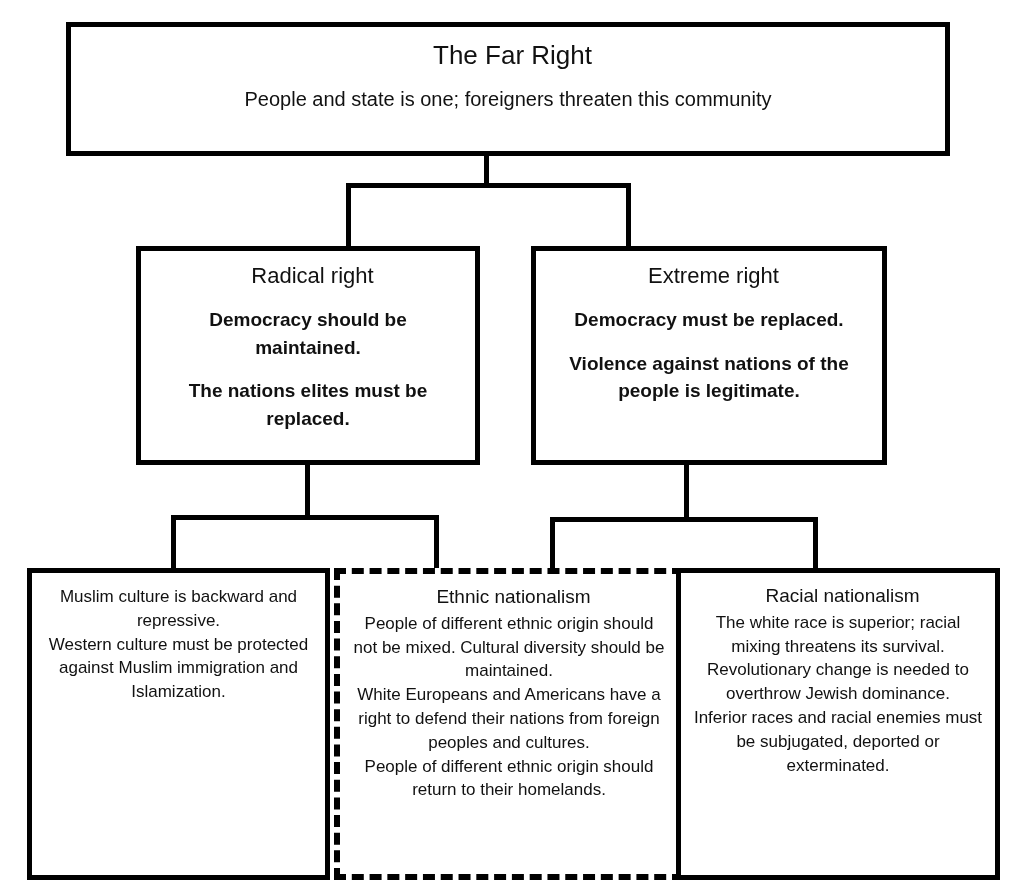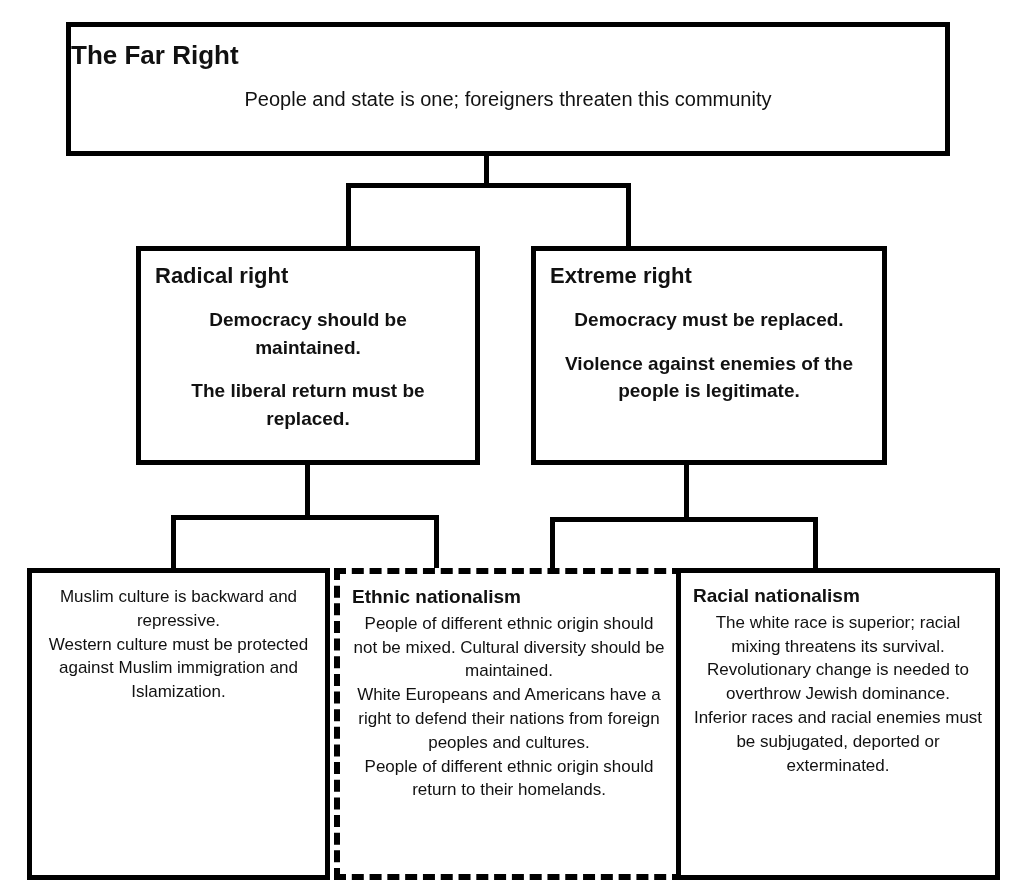--- a/index.html
+++ b/index.html
@@ -28,24 +28,25 @@
     display: flex;
     flex-direction: column;
     align-items: center;
     z-index: 3;
   }
   .node.dashed {
     border-style: dashed;
     border-width: 6px;
   }
   .node .title {
-    font-weight: bold;
-    text-align: left;
+    font-weight: normal;
+    text-align: center;
     line-height: 1.15;
     width: 100%;
+    padding-left: 9px;
   }
   .node .para {
     text-align: center;
     width: 100%;
   }
 
   
   #node-root {
     left: 66px;
     top: 22px;
@@ -110,27 +111,27 @@
   <div class="ln" style="left:813px; top:517px; width:5px; height:54px;"></div>
 
   <div class="node" id="node-root">
     <div class="title">The Far Right</div>
     <div class="para">People and state is one; foreigners threaten this community</div>
   </div>
 
   <div class="node mid" id="node-radical">
     <div class="title">Radical right</div>
     <div class="para">Democracy should be maintained.</div>
-    <div class="para">The liberal return must be replaced.</div>
+    <div class="para">The nations elites must be replaced.</div>
   </div>
 
   <div class="node mid" id="node-extreme">
     <div class="title">Extreme right</div>
     <div class="para">Democracy must be replaced.</div>
-    <div class="para">Violence against enemies of the people is legitimate.</div>
+    <div class="para">Violence against nations of the people is legitimate.</div>
   </div>
 
   <div class="node leaf" id="node-cultural">
     <div class="para">Muslim culture is backward and repressive.</div>
     <div class="para">Western culture must be protected against Muslim immigration and Islamization.</div>
   </div>
 
   <div class="node leaf dashed" id="node-ethnic">
     <div class="title">Ethnic nationalism</div>
     <div class="para">People of different ethnic origin should not be mixed. Cultural diversity should be maintained.</div>

